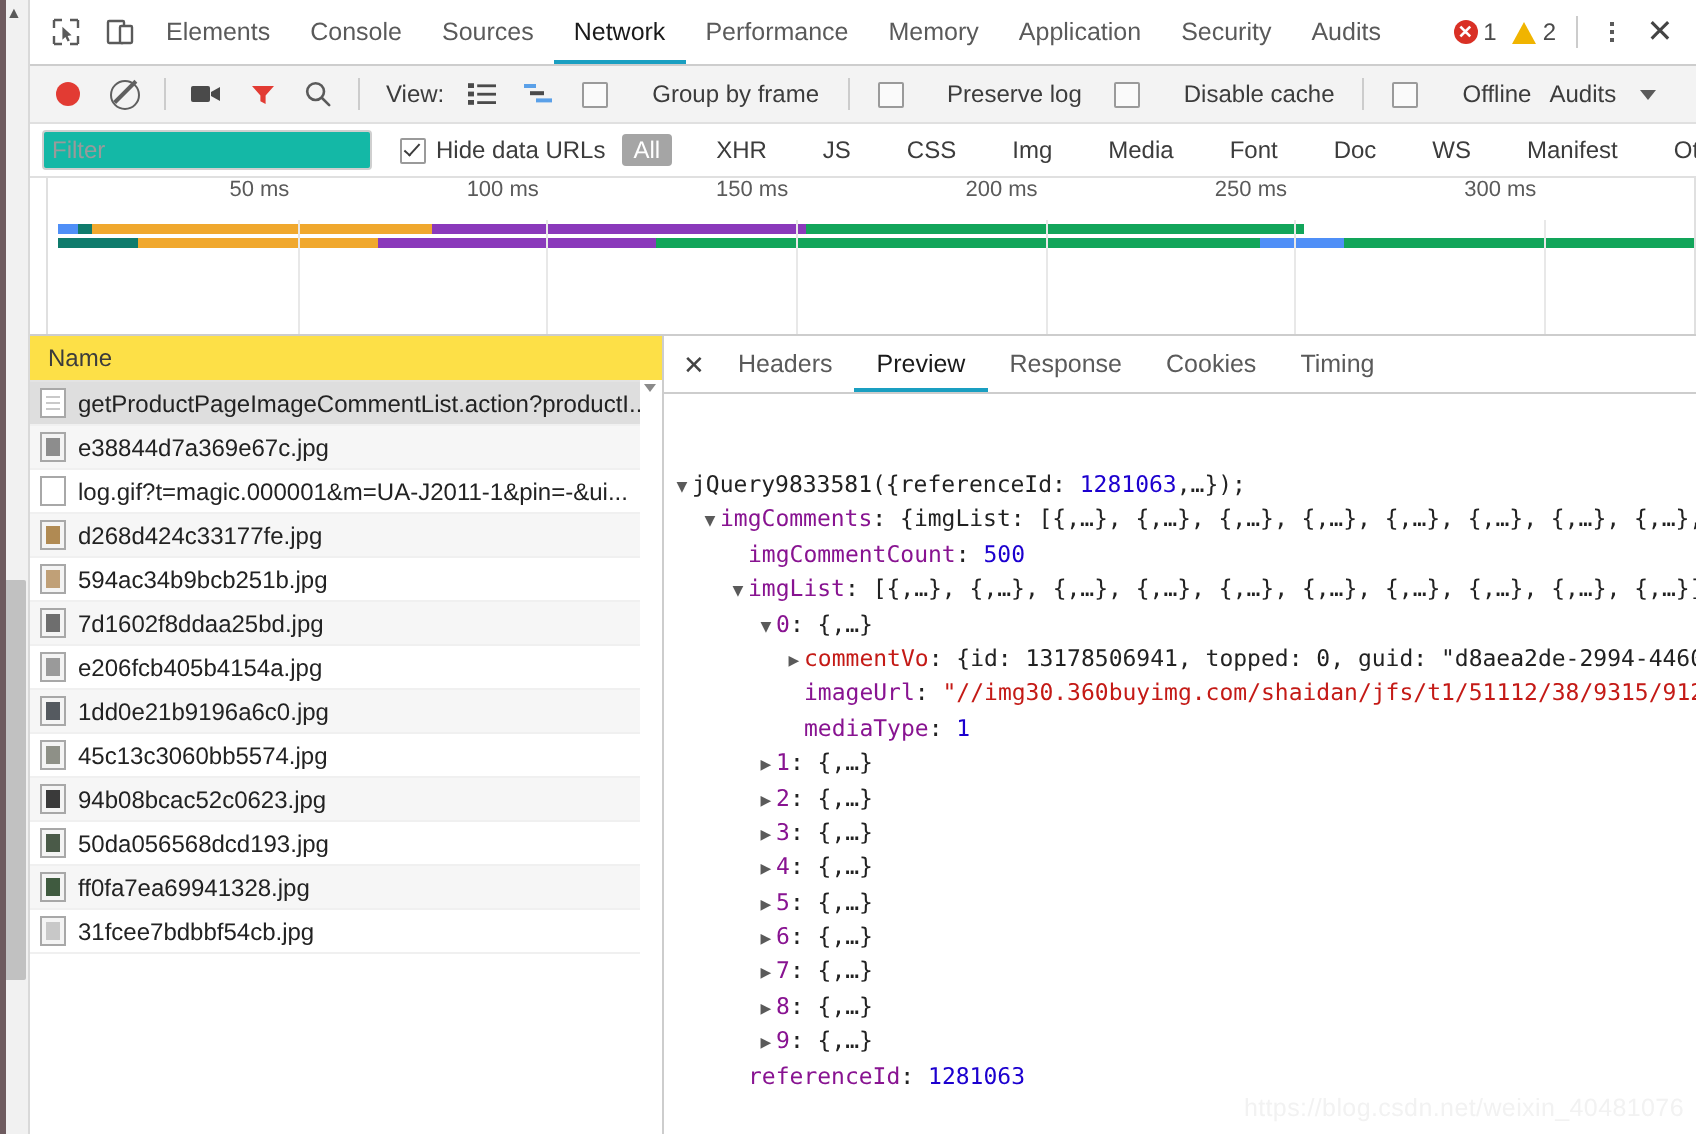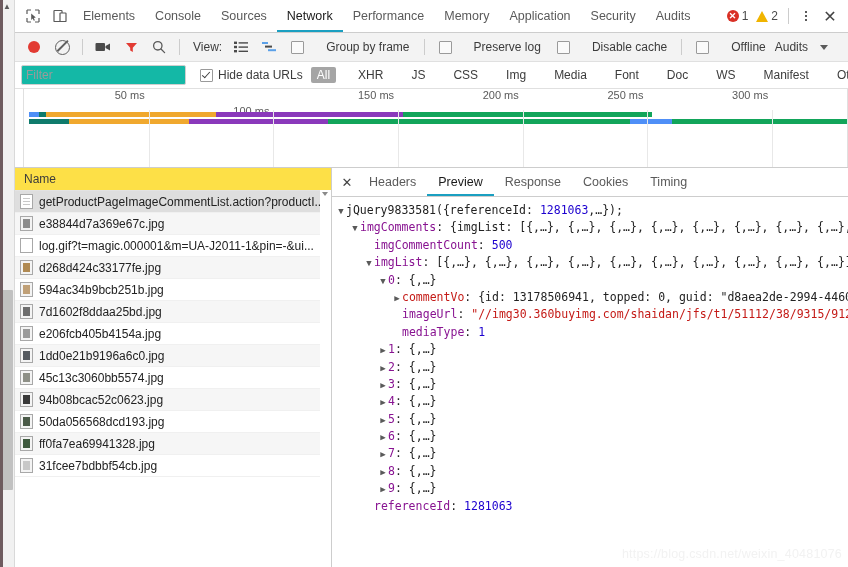--- a/index.html
+++ b/index.html
@@ -603,21 +603,21 @@
       <span class="type-filter">Manifest</span>
       <span class="type-filter">Other</span>
     </div>
   </div>
 
   <div class="overview" id="overview">
     <div class="ov-left-border"></div>
     <div class="ov-right-border"></div>
     <div class="ov-ruler" id="ov-ruler">
         <div class="ov-tick" style="left: 133.697px;">50 ms</div>
-        <div class="ov-tick" style="left: 258.394px; margin-top: 16px;">100 ms</div>
+        <div class="ov-tick" style="left: 258.394px;">100 ms</div>
         <div class="ov-tick" style="left: 383.091px;">150 ms</div>
         <div class="ov-tick" style="left: 507.788px;">200 ms</div>
         <div class="ov-tick" style="left: 632.485px;">250 ms</div>
         <div class="ov-tick" style="left: 757.182px;">300 ms</div>
       </div>
     <div id="ov-bands">
         <div class="ov-band" style="left: 13.9879px; width: 9.97576px; top: 23px; background: rgb(79, 143, 247);"></div>
         <div class="ov-band" style="left: 23.9636px; width: 7.48182px; top: 23px; background: rgb(15, 123, 108);"></div>
         <div class="ov-band" style="left: 31.4455px; width: 169.588px; top: 23px; background: rgb(240, 168, 46);"></div>
         <div class="ov-band" style="left: 201.033px; width: 187.045px; top: 23px; background: rgb(138, 57, 187);"></div>
@@ -727,21 +727,21 @@
     <div class="details">
       <div class="det-tabbar">
         <div class="det-close">✕</div>
         <div class="det-tab">Headers</div>
         <div class="det-tab active">Preview</div>
         <div class="det-tab">Response</div>
         <div class="det-tab">Cookies</div>
         <div class="det-tab">Timing</div>
       </div>
       <div class="preview-body" id="preview-body">
-          <div class="jrow" style="padding-left: 0px;"><span class="tri down"></span><span class="k-plain">jQuery9833581({referenceId: </span><span class="k-num">1281063</span><span class="k-plain">,…});</span></div>
+          <div class="jrow" style="padding-left: 0px; margin-top: 32px;"><span class="tri down"></span><span class="k-plain">jQuery9833581({referenceId: </span><span class="k-num">1281063</span><span class="k-plain">,…});</span></div>
           <div class="jrow" style="padding-left: 14px;"><span class="tri down"></span><span class="k-prop">imgComments</span><span class="k-plain">: {imgList: [{,…}, {,…}, {,…}, {,…}, {,…}, {,…}, {,…}, {,…}, {,</span></div>
           <div class="jrow" style="padding-left: 28px;"><span class="tri none"></span><span class="k-prop">imgCommentCount</span><span class="k-plain">: </span><span class="k-num">500</span></div>
           <div class="jrow" style="padding-left: 28px;"><span class="tri down"></span><span class="k-prop">imgList</span><span class="k-plain">: [{,…}, {,…}, {,…}, {,…}, {,…}, {,…}, {,…}, {,…}, {,…}, {,…}]</span></div>
           <div class="jrow" style="padding-left: 42px;"><span class="tri down"></span><span class="k-prop">0</span><span class="k-plain">: {,…}</span></div>
           <div class="jrow" style="padding-left: 56px;"><span class="tri right"></span><span class="k-attr">commentVo</span><span class="k-plain">: {id: 13178506941, topped: 0, guid: "d8aea2de-2994-4460-bb6</span></div>
           <div class="jrow" style="padding-left: 56px;"><span class="tri none"></span><span class="k-prop">imageUrl</span><span class="k-plain">: </span><span class="k-str">"//img30.360buyimg.com/shaidan/jfs/t1/51112/38/9315/912823,</span></div>
           <div class="jrow" style="padding-left: 56px;"><span class="tri none"></span><span class="k-prop">mediaType</span><span class="k-plain">: </span><span class="k-num">1</span></div>
           <div class="jrow" style="padding-left: 42px;"><span class="tri right"></span><span class="k-prop">1</span><span class="k-plain">: {,…}</span></div>
           <div class="jrow" style="padding-left: 42px;"><span class="tri right"></span><span class="k-prop">2</span><span class="k-plain">: {,…}</span></div>
           <div class="jrow" style="padding-left: 42px;"><span class="tri right"></span><span class="k-prop">3</span><span class="k-plain">: {,…}</span></div>

